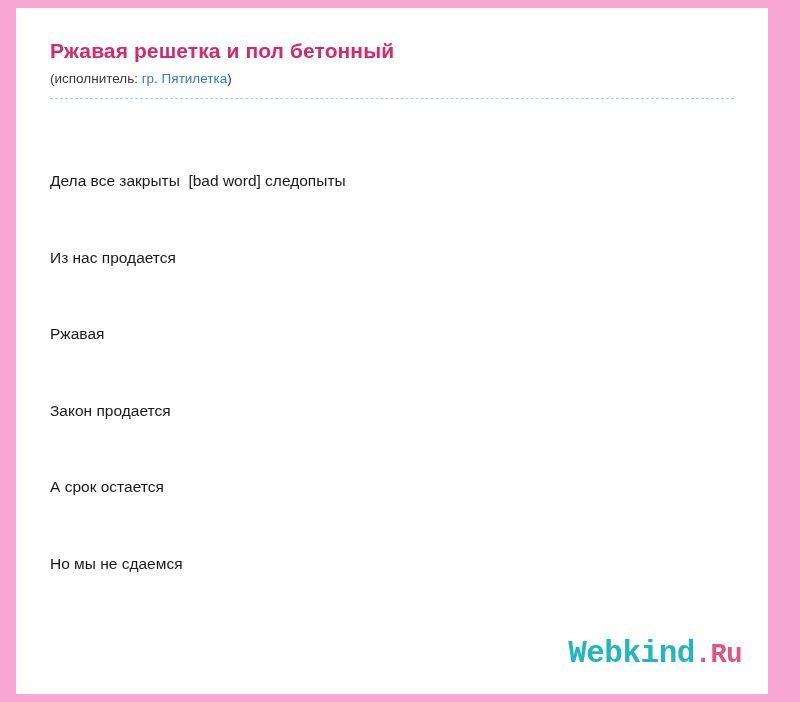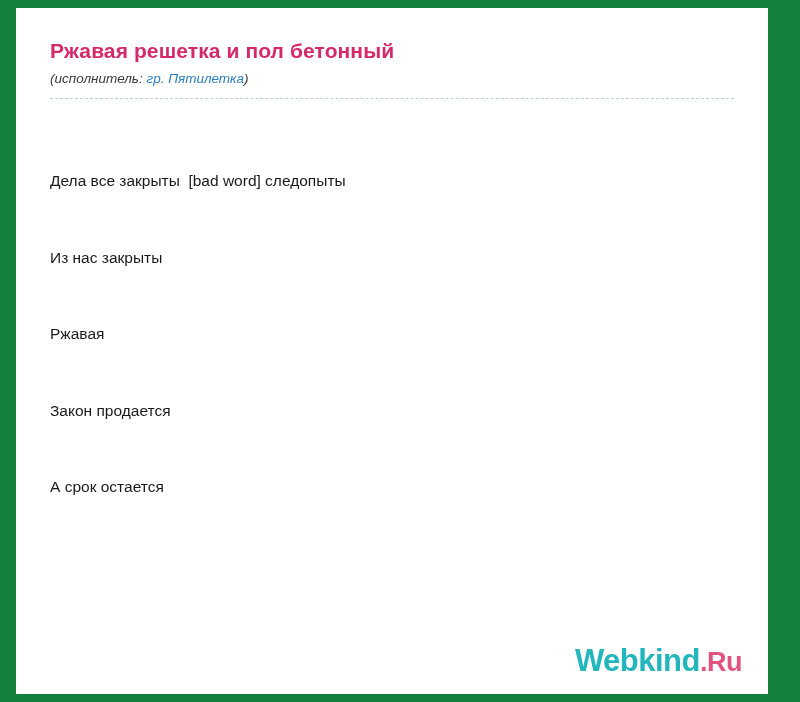--- a/index.html
+++ b/index.html
@@ -10,21 +10,21 @@
     width: 800px;
     height: 702px;
     background: #e8e6e1;
     font-family: "Liberation Sans", sans-serif;
     overflow: hidden;
   }
   .page {
     position: relative;
     width: 800px;
     height: 702px;
-    background: #15803d;
+    background: #f9a8d4;
     box-sizing: border-box;
   }
   .sheet {
     position: absolute;
     left: 16px;
     top: 8px;
     width: 752px;
     height: 686px;
     background: #ffffff;
     box-sizing: border-box;
@@ -39,21 +39,20 @@
     margin: 0 0 6px 0;
     line-height: 26px;
   }
   .artist-line {
     font-size: 13.5px;
     color: #3a3a3a;
     padding-bottom: 10px;
     border-bottom: 1px dashed #b9cfdd;
     line-height: 18px;
     width: 684px;
-    font-style: italic;
   }
   .artist-link {
     color: #2f7fbf;
     text-decoration: none;
   }
   .lyrics {
     margin-top: 18px;
     font-size: 15.5px;
     line-height: 25.5px;
     color: #1a1a1a;
@@ -63,25 +62,25 @@
     min-height: 25.5px;
   }
   .watermark {
     position: absolute;
     right: 26px;
     bottom: 16px;
     text-align: right;
     user-select: none;
   }
   .wm-main {
-    font-family: Liberation Sans, sans-serif;
+    font-family: Liberation Mono, monospace;
     font-size: 31px;
     font-weight: bold;
     color: #24b6bd;
-    line-height: 32px;
+    line-height: 45px;
     letter-spacing: -0.5px;
   }
   .wm-main .ru {
     color: #e0547f;
     font-size: 27px;
   }
   .wm-sub {
     font-size: 11.5px;
     color: #e2869f;
     letter-spacing: 1.4px;
@@ -93,24 +92,25 @@
 
 <div class="page">
   <div class="sheet">
 
     <h1 class="song-title">Ржавая решетка и пол бетонный</h1>
 
     <div class="artist-line"><span>(исполнитель: </span><a class="artist-link" href="#">гр. Пятилетка</a><span>)</span></div>
 
     <div class="lyrics">
       <div class="line">Дела все закрыты  [bad word] следопыты</div>
-      <div class="line">Из нас закрыты</div>
+      <div class="line">Из нас продается</div>
       <div class="line">Ржавая</div>
       <div class="line">Закон продается</div>
       <div class="line">А срок остается</div>
+      <div class="line">Но мы не сдаемся</div>
       
       
       
       
       
       
       
       
       
       

